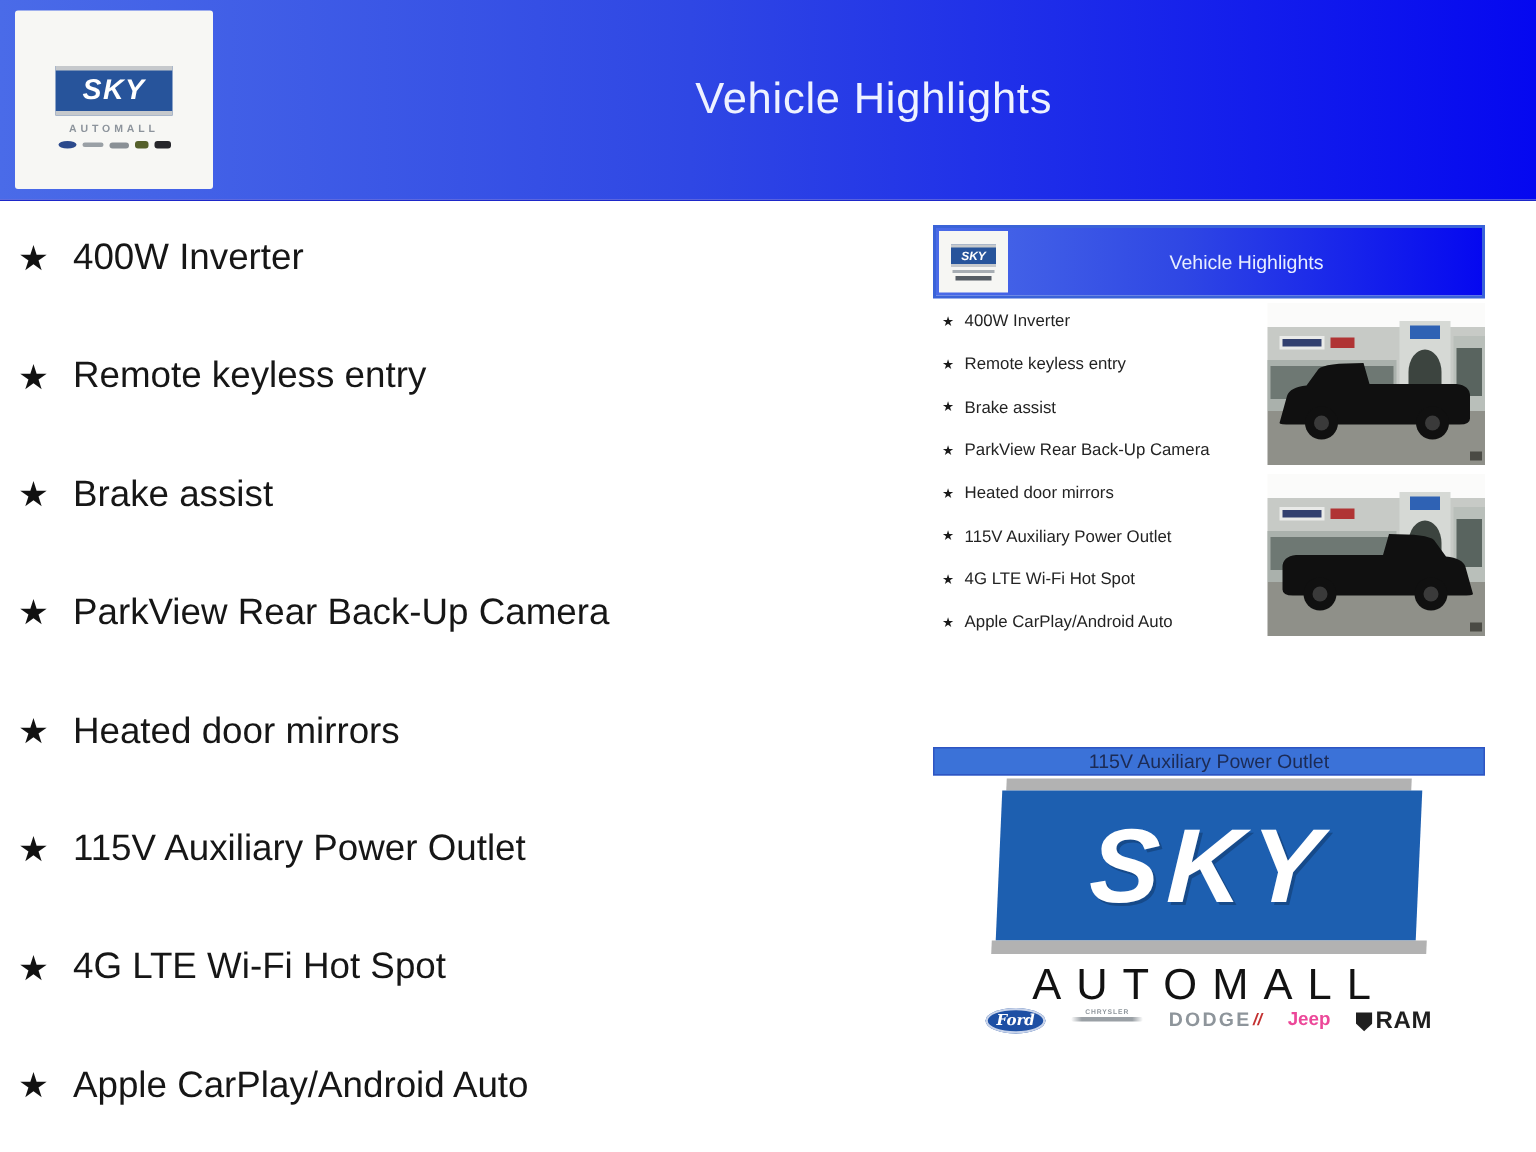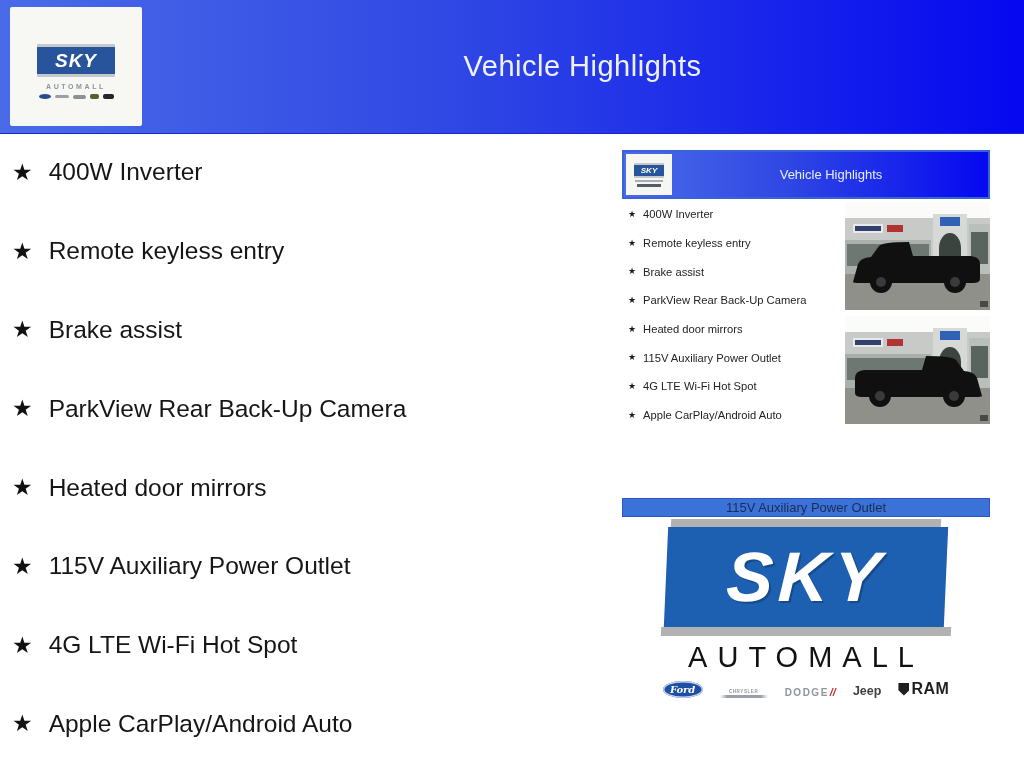--- a/index.html
+++ b/index.html
@@ -66,35 +66,35 @@
   .gray-bar{position:absolute;height:8px;background:#b2b2b2;transform:skewX(-2.5deg);}
   .gray-bar.top{left:671px;top:519px;width:270px;}
   .gray-bar.bottom{left:661px;top:627px;width:290px;height:9px;}
   .sky-logo-box{position:absolute;left:666px;top:527px;width:280px;height:100px;background:#1d5fb0;
     transform:skewX(-2.5deg);display:flex;align-items:center;justify-content:center;}
   .sky-logo-text{color:#ffffff;font-size:70px;font-weight:bold;font-style:italic;letter-spacing:5px;
     text-shadow:2px 2px 0 #164a8a;}
   .automall-big{position:absolute;left:622px;top:641px;width:368px;text-align:center;
     font-size:29px;letter-spacing:10px;color:#121212;}
   .brands-row{position:absolute;left:622px;top:672px;width:368px;height:26px;margin:0;padding:0;
-    list-style:none;display:flex;align-items:flex-end;justify-content:center;gap:17px;}
+    list-style:none;display:flex;align-items:flex-start;justify-content:center;gap:17px;}
   .brands-row li{display:flex;align-items:center;}
   .brand-icon{display:none;}
   .brand-accent:empty{display:none;}
   .brand-ford{width:40px;height:17px;border-radius:50%;background:#1d4fa4;
     box-shadow:inset 0 0 0 1.5px #c9d4ea;justify-content:center;}
   .brand-ford .brand-label{color:#fff;font-family:"DejaVu Serif",serif;font-style:italic;
     font-weight:bold;font-size:10px;}
   .brand-chrysler{flex-direction:column;}
   .brand-chrysler .brand-label{font-size:4.5px;font-weight:bold;letter-spacing:.6px;color:#8f969c;}
   .brand-chrysler::after{content:"";display:block;margin-top:1px;width:48px;height:3px;border-radius:2px;
     background:linear-gradient(90deg,transparent,#9aa0a5 15%,#9aa0a5 85%,transparent);}
-  .brand-dodge .brand-label{font-size:10px;font-weight:bold;letter-spacing:1.5px;color:#8e959b;}
+  .brand-dodge .brand-label{font-size:13px;font-weight:bold;letter-spacing:1.5px;color:#8e959b;}
   .brand-dodge .brand-accent{font-size:11px;font-weight:bold;font-style:italic;color:#c33030;margin-left:1px;}
-  .brand-jeep .brand-label{font-size:12.5px;font-weight:bold;color:#404040;}
+  .brand-jeep .brand-label{font-size:12.5px;font-weight:bold;color:#ec4899;}
   .brand-ram .brand-icon{display:inline-block;width:11px;height:13px;margin-right:2px;background:#1f1f1f;
     clip-path:polygon(0 0,100% 0,100% 60%,50% 100%,0 60%);}
   .brand-ram .brand-label{font-size:16px;font-weight:bold;color:#1f1f1f;letter-spacing:.5px;}
 </style>
 </head>
 <body>
 
 <div class="stage">
 
   <div class="main-header">

